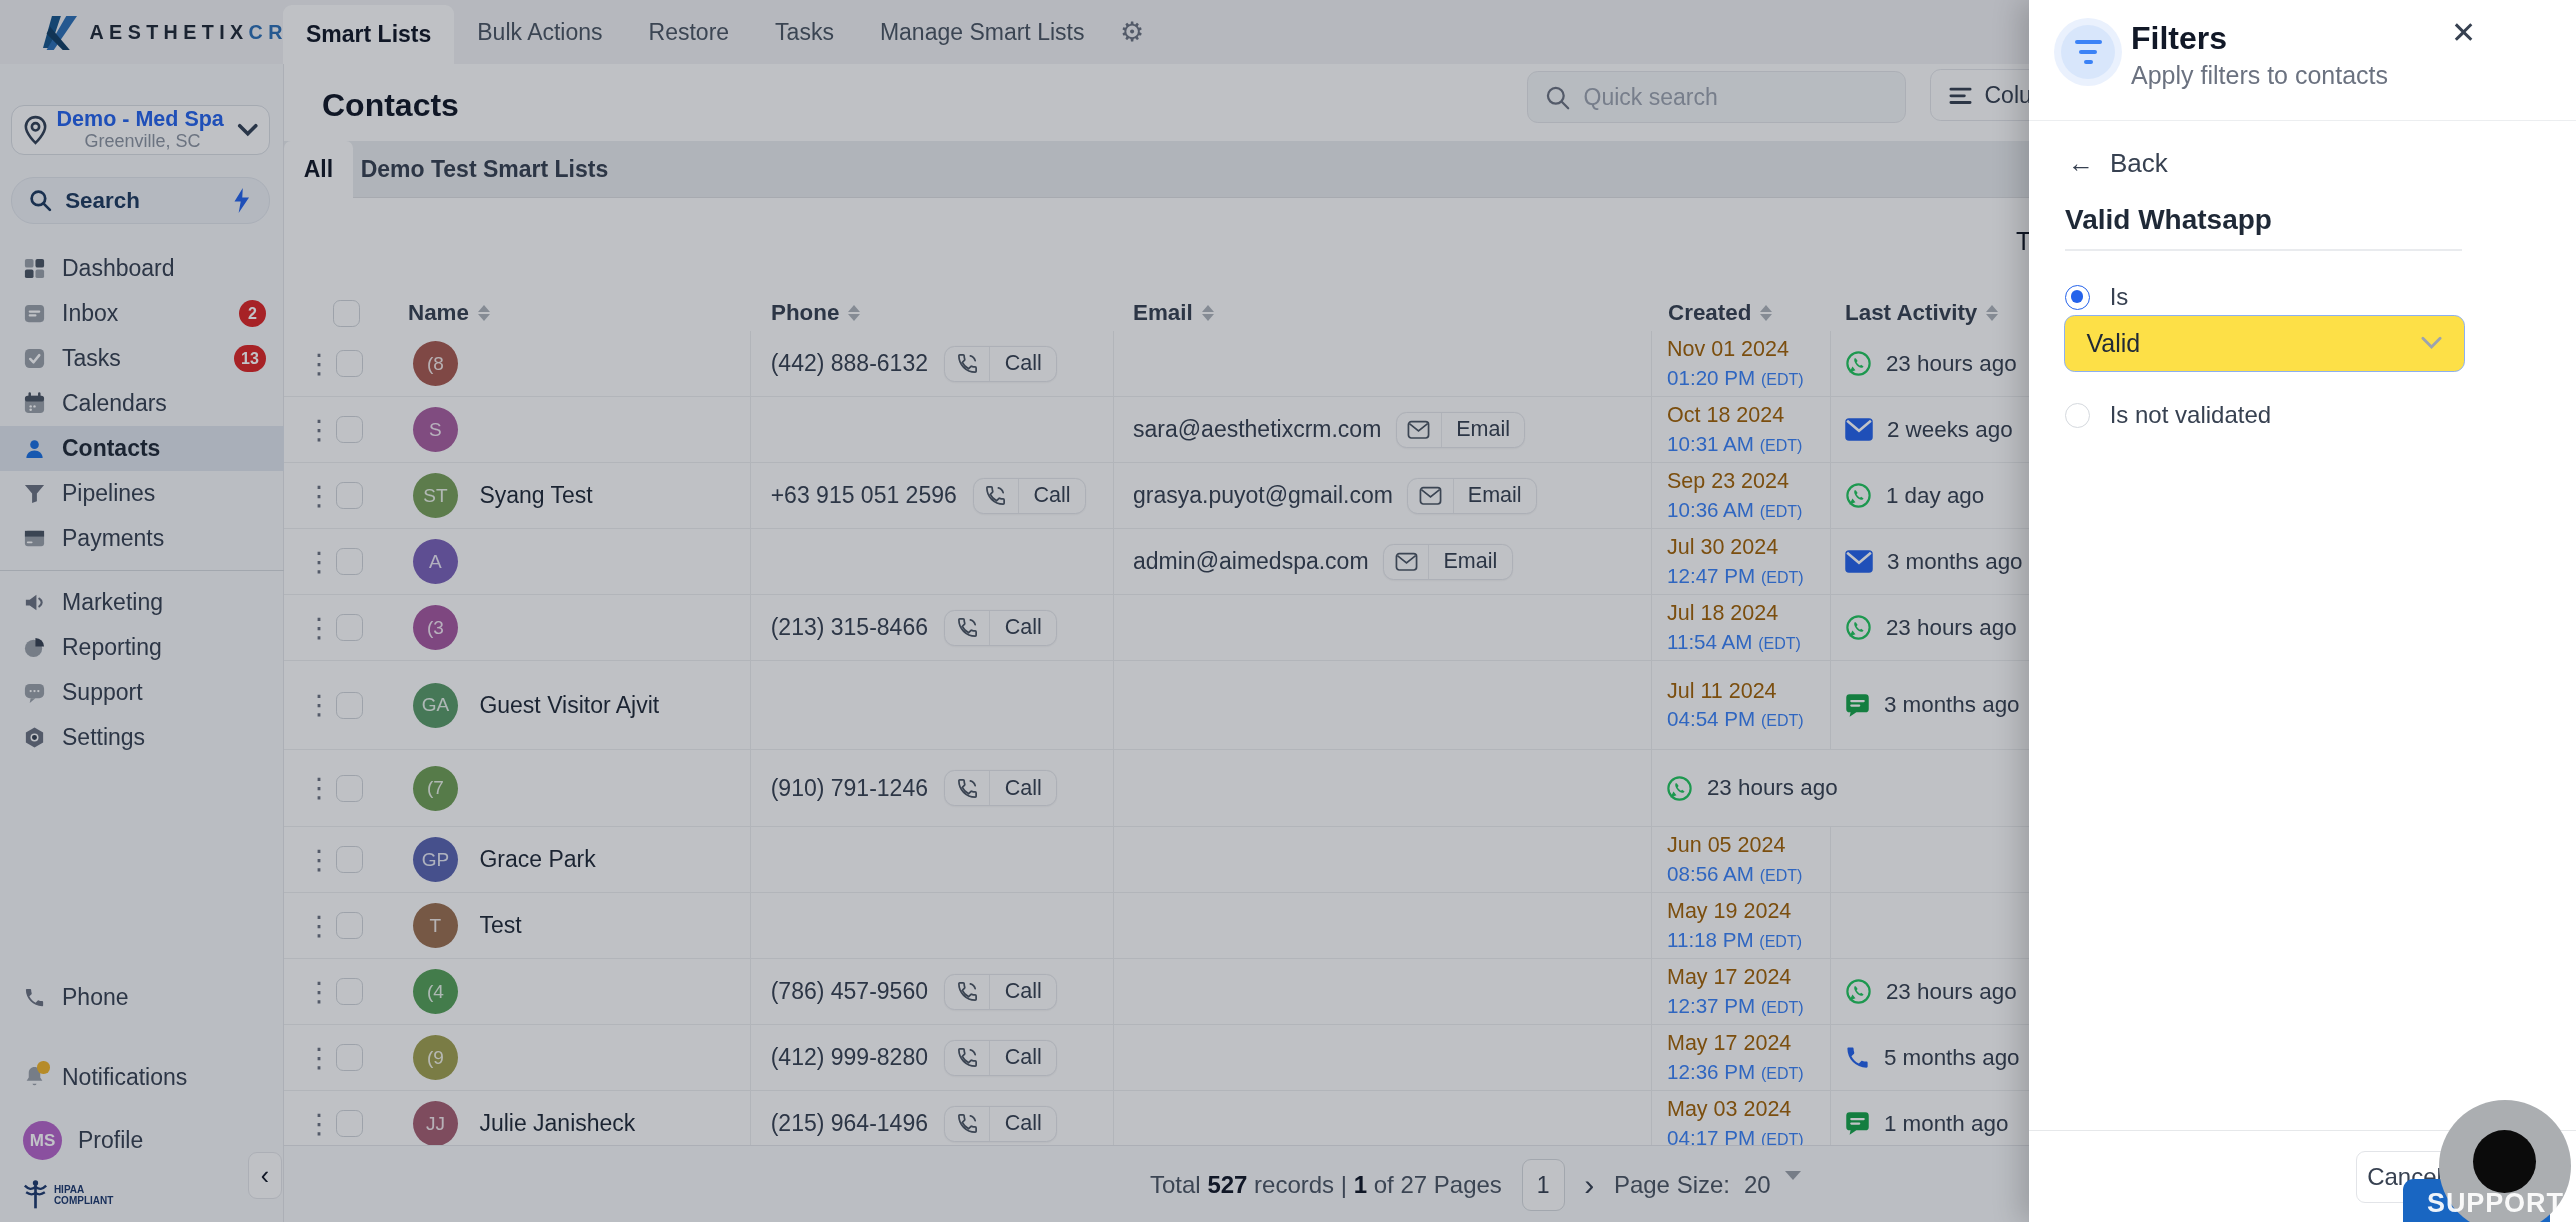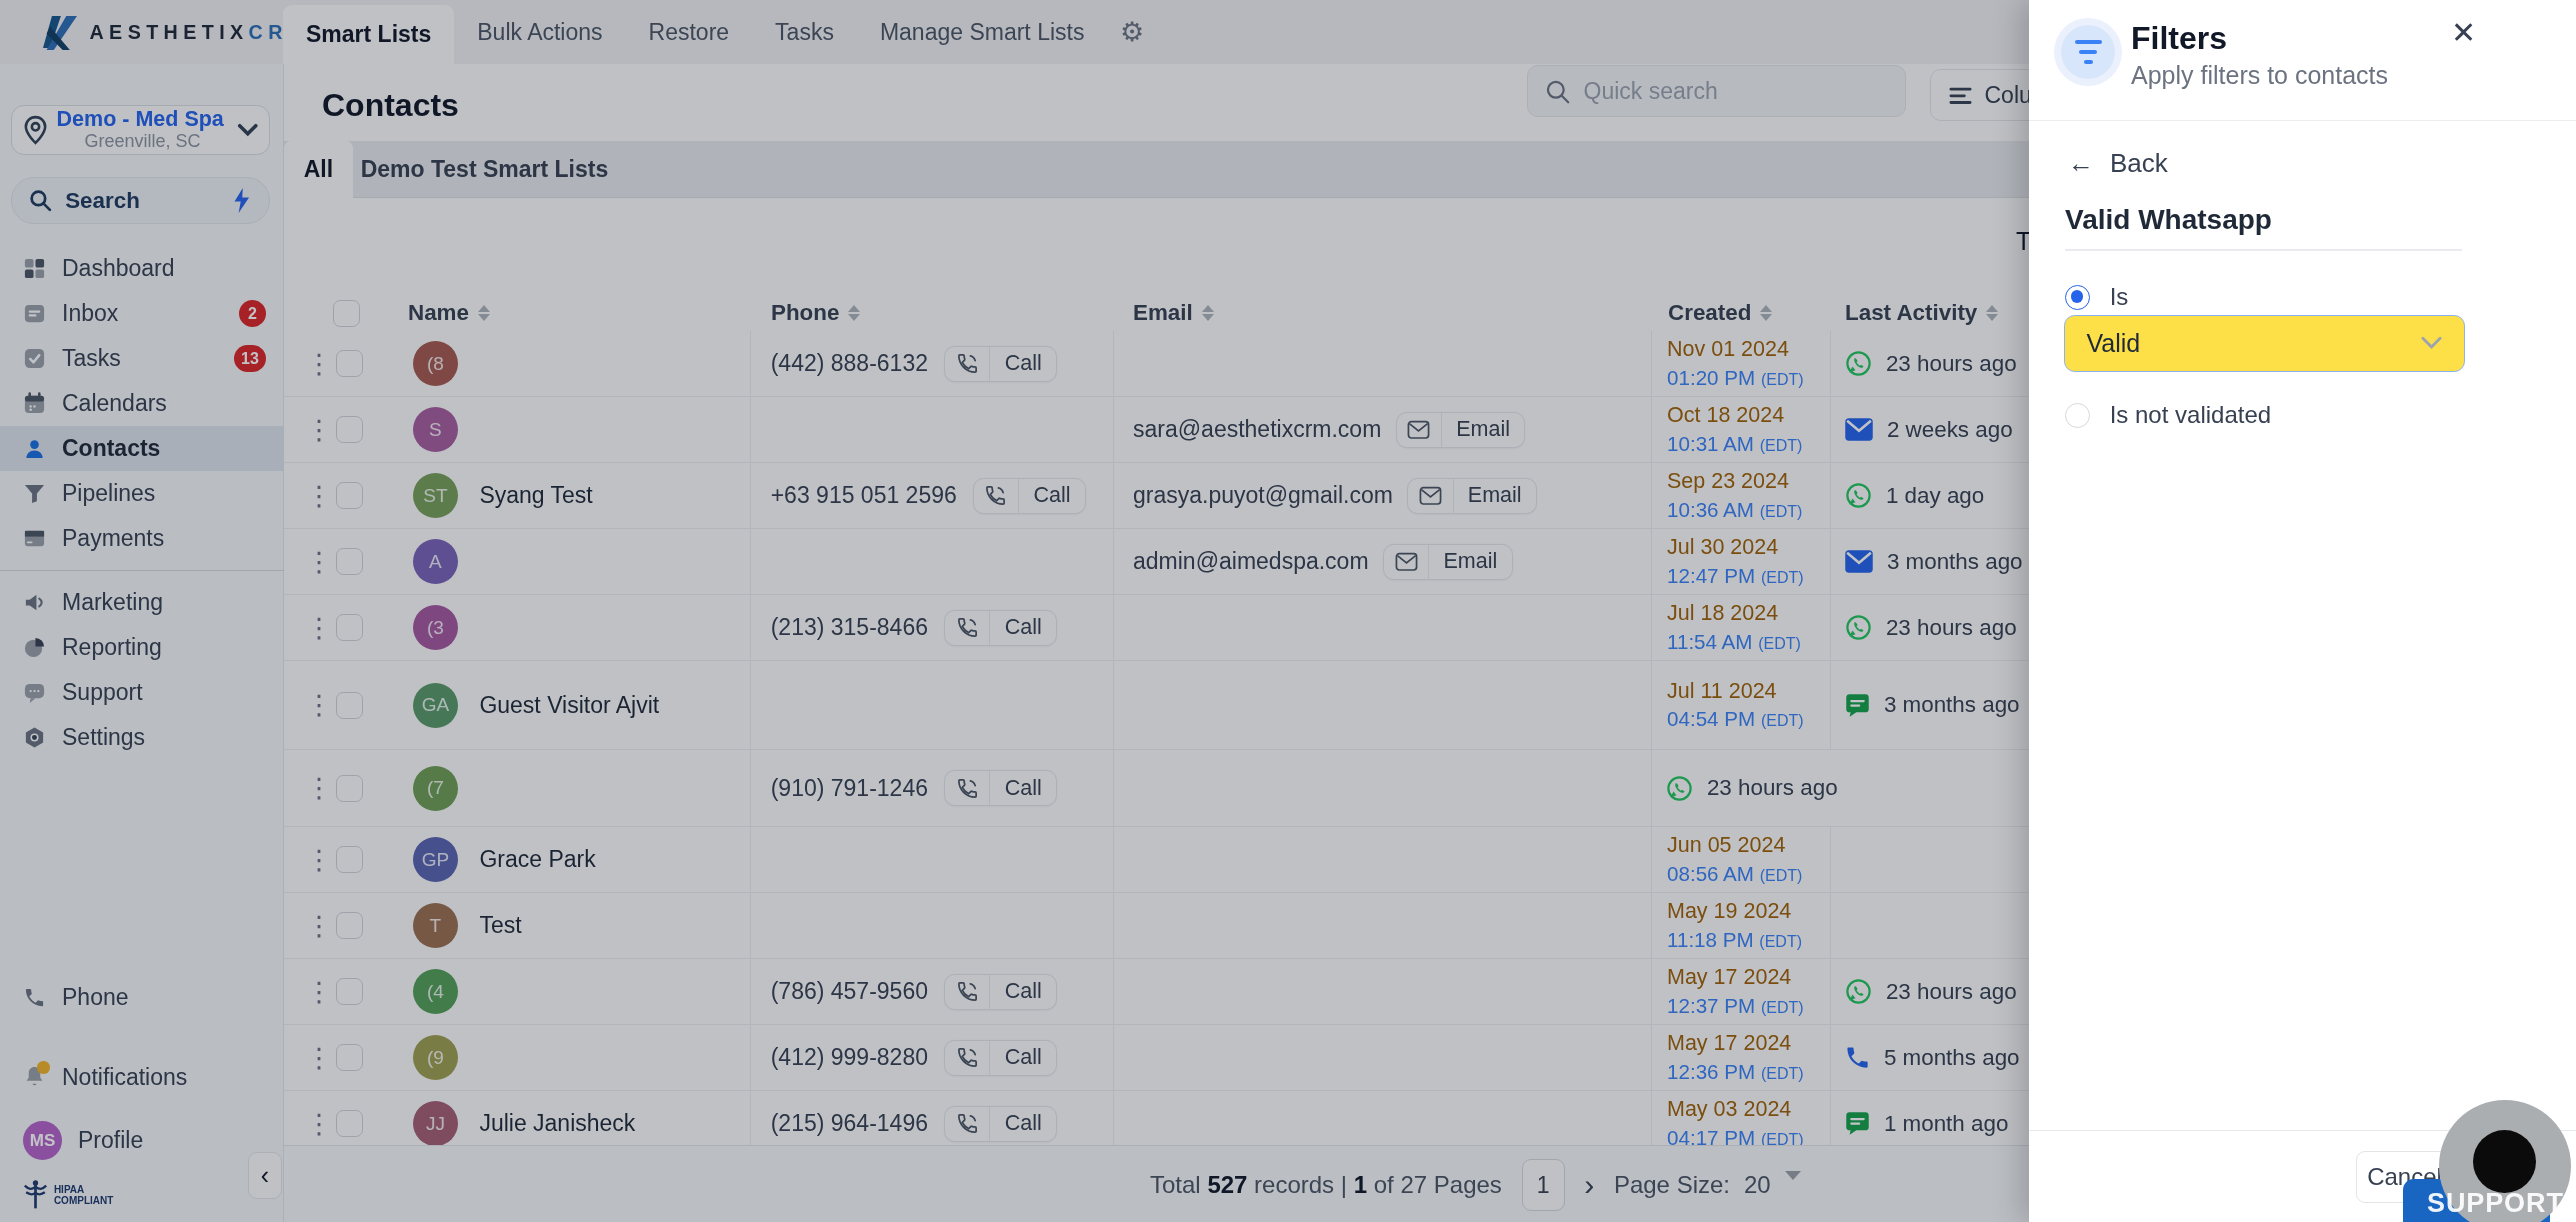--- a/index.html
+++ b/index.html
@@ -44,21 +44,21 @@
   .collapse-btn { position:absolute; left:248px; top:1152px; width:34px; height:47px; background:#fdfdfd;
     border:0.9px solid #e3e5e8; border-radius:9px; display:flex; align-items:center; justify-content:center;
     font-size:25px; color:#111827; z-index:3; }
 
   
   .content { left:284px; top:64px; width:2292px; height:1158px; background:#fdfdfd; }
   .page-title { position:absolute; left:38px; top:23px; font-size:32px; font-weight:700; color:#111827; }
   .list-strip { position:absolute; left:0; top:77px; width:2292px; height:57px; background:#e9ebee; border-bottom:0.9px solid #dcdee1; }
   .list-tab { position:absolute; height:57px; display:flex; align-items:center; padding:0 19.7px; font-size:23px; color:#374151;font-weight:bold; }
   .list-tab.active { background:#fdfdfd; border-radius:7.2px 7.2px 0 0; color:#111827; }
-  .qsearch { position:absolute; left:1243px; top:1px; width:379px; height:52px; background:#f2f4f6;
+  .qsearch { position:absolute; left:1243px; top:7px; width:379px; height:52px; background:#f2f4f6;
     border:0.9px solid #e3e5e8; border-radius:10.7px; display:flex; align-items:center; padding:0 16px; gap:12.5px; }
   .qsearch input { border:0; outline:0; background:transparent; font-size:23px; color:#374151; width:286px;
     font-family:"Liberation Sans", sans-serif; }
   .qsearch input::placeholder { color:#9ca3af; }
   .cols-btn { position:absolute; left:1646px; top:5.4px; width:170px; height:52px; background:#fdfdfd;
     border:0.9px solid #e3e5e8; border-radius:10.7px; display:flex; align-items:center; padding:0 18px; gap:12.5px;
     font-size:23px; color:#374151; }
   .cutoff-t { position:absolute; left:1732px; top:163px; font-size:25px; color:#111827; }
 
   

